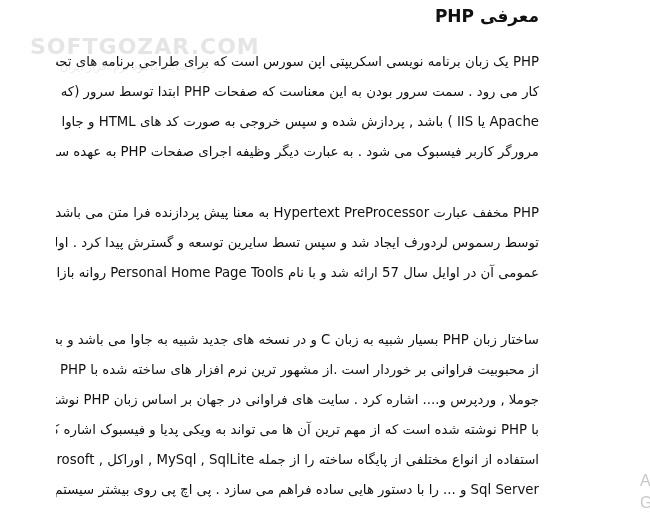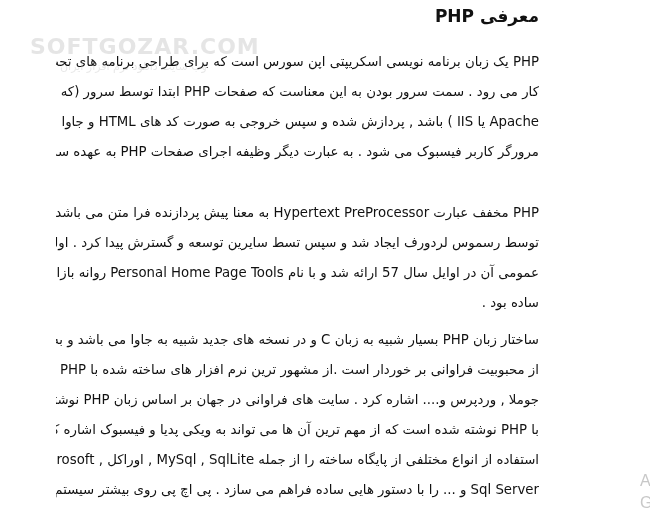--- a/index.html
+++ b/index.html
@@ -55,21 +55,20 @@
     <span class="line">PHP یک زبان برنامه نویسی اسکریپتی اپن سورس است که برای طراحی برنامه های تحت وب سرور به</span>
     <span class="line">کار می رود . سمت سرور بودن به این معناست که صفحات PHP ابتدا توسط سرور (که می تواند از نوع</span>
     <span class="line">Apache یا IIS ) باشد , پردازش شده و سپس خروجی به صورت کد های HTML و جاوا اسکریپت برای</span>
     <span class="line">مرورگر کاربر فیسبوک می شود . به عبارت دیگر وظیفه اجرای صفحات PHP به عهده سرور وب هاست</span>
   </div>
 
   <div class="para p2">
     <span class="line">PHP مخفف عبارت Hypertext PreProcessor به معنا پیش پردازنده فرا متن می باشد که در سال 1994</span>
     <span class="line">توسط رسموس لردورف ایجاد شد و سپس تسط سایرین توسعه و گسترش پیدا کرد . اولین نگارش</span>
     <span class="line">عمومی آن در اوایل سال 57 ارائه شد و با نام Personal Home Page Tools روانه بازار شد البته بسیار</span>
-    <span class="line last">ساده بود .</span>
   </div>
 
   <div class="para p3">
     <span class="line">ساختار زبان PHP بسیار شبیه به زبان C و در نسخه های جدید شبیه به جاوا می باشد و به همین دلیل</span>
     <span class="line">از محبوبیت فراوانی بر خوردار است .از مشهور ترین نرم افزار های ساخته شده با PHP می توان به</span>
     <span class="line">جوملا , وردپرس و.... اشاره کرد . سایت های فراوانی در جهان بر اساس زبان PHP نوشته شده اند و هر</span>
     <span class="line">با PHP نوشته شده است که از مهم ترین آن ها می تواند به ویکی پدیا و فیسبوک اشاره کرد. PHP امکان</span>
     <span class="line">استفاده از انواع مختلفی از پایگاه ساخته را از جمله MySql , SqlLite , اوراکل , IBM DB2 , Microsoft</span>
     <span class="line">Sql Server و ... را با دستور هایی ساده فراهم می سازد . پی اچ پی روی بیشتر سیستم عامل های معروف</span>
   </div>

